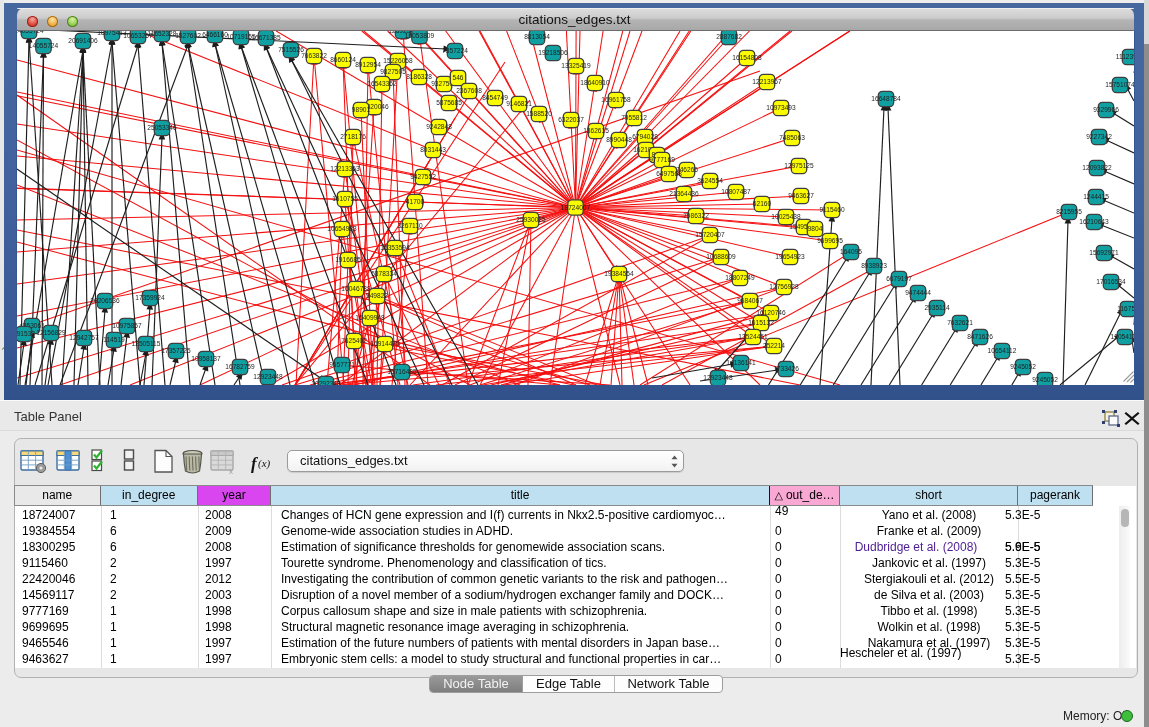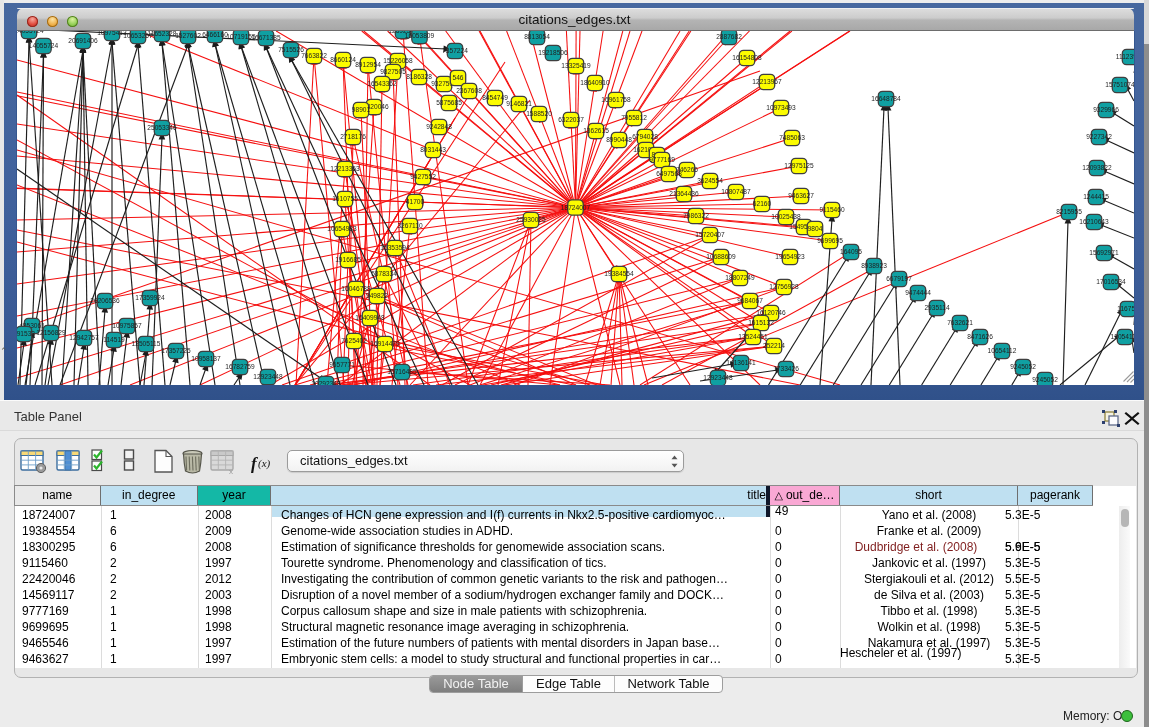--- a/index.html
+++ b/index.html
@@ -806,22 +806,22 @@
 <div class="abs" style="left:287px;top:450px;width:397px;height:22px;background:linear-gradient(180deg,#ffffff,#f2f2f2);border:1px solid #9b9b9b;border-radius:5px;box-sizing:border-box;box-shadow:0 1px 1px rgba(0,0,0,0.12)"></div>
 <div class="abs" style="left:300px;top:453px;font-size:13px;color:#111">citations_edges.txt</div>
 <svg class="abs" style="left:670px;top:455px" width="9" height="13" viewBox="0 0 12 16">
 <path d="M6 0 L10 5 L2 5 Z" fill="#555"></path>
     <path d="M6 16 L10 11 L2 11 Z" fill="#555"></path>
 </svg>
 
 <div class="abs" style="left:15px;top:486px;width:1121px;height:182px;background:#ffffff"></div>
 <div style="position:absolute;left:15px;top:486px;width:85.5px;height:19px;background:#e9e9e9;border-right:1px solid #6f6f6f;box-sizing:border-box;text-align:center;line-height:19px;font-size:12px;color:#000">name</div>
 <div style="position:absolute;left:100.5px;top:486px;width:97.5px;height:19px;background:#bfe0f1;border-right:1px solid #6f6f6f;box-sizing:border-box;text-align:center;line-height:19px;font-size:12px;color:#000">in_degree</div>
-<div style="position:absolute;left:198px;top:486px;width:73px;height:19px;background:#14b8a6;border-right:1px solid #6f6f6f;box-sizing:border-box;text-align:center;line-height:19px;font-size:12px;color:#000">year</div>
-<div style="position:absolute;left:271px;top:486px;width:499px;height:31px;background:#bfe0f1;border-right:4px solid #0f172a;box-sizing:border-box;text-align:right;line-height:19px;font-size:12px;color:#000">title</div>
+<div style="position:absolute;left:198px;top:486px;width:73px;height:19px;background:#d946ef;border-right:1px solid #6f6f6f;box-sizing:border-box;text-align:center;line-height:19px;font-size:12px;color:#000">year</div>
+<div style="position:absolute;left:271px;top:486px;width:499px;height:19px;background:#bfe0f1;border-right:1px solid #0f172a;box-sizing:border-box;text-align:center;line-height:19px;font-size:12px;color:#000">title</div>
 <div style="position:absolute;left:770px;top:486px;width:70px;height:19px;background:#f9a8d4;border-right:1px solid #6f6f6f;box-sizing:border-box;text-align:center;line-height:19px;font-size:12px;color:#000"><span style="font-size:11px;position:relative;top:-0.5px">△ </span>out_de…</div>
 <div style="position:absolute;left:840px;top:486px;width:178px;height:19px;background:#bfe0f1;border-right:1px solid #6f6f6f;box-sizing:border-box;text-align:center;line-height:19px;font-size:12px;color:#000">short</div>
 <div style="position:absolute;left:1018px;top:486px;width:75px;height:19px;background:#bfe0f1;border-right:1px solid #6f6f6f;box-sizing:border-box;text-align:center;line-height:19px;font-size:12px;color:#000">pagerank</div>
 <div style="position:absolute;left:15px;top:485px;width:1078px;height:1px;background:#8a8a8a"></div>
 <div style="position:absolute;left:15px;top:505px;width:1078px;height:1px;background:#8a8a8a"></div>
 <div style="position:absolute;left:14px;top:485px;width:1px;height:21px;background:#8a8a8a"></div>
 <div style="position:absolute;left:100.5px;top:506px;width:1px;height:162px;background:#dcdcdc"></div>
 <div style="position:absolute;left:198px;top:506px;width:1px;height:162px;background:#dcdcdc"></div>
 <div style="position:absolute;left:271px;top:506px;width:1px;height:162px;background:#dcdcdc"></div>
 <div style="position:absolute;left:770px;top:506px;width:1px;height:162px;background:#dcdcdc"></div>
@@ -839,21 +839,21 @@
 <div style="position:absolute;left:205px;top:524px;font-size:12px;color:#000;white-space:nowrap">2009</div>
 <div style="position:absolute;left:281px;top:524px;font-size:12px;color:#000;white-space:nowrap">Genome-wide association studies in ADHD.</div>
 <div style="position:absolute;left:775px;top:524px;font-size:12px;color:#000;white-space:nowrap">0</div>
 <div style="position:absolute;left:840px;top:524px;width:178px;text-align:center;font-size:12px;color:#000;white-space:nowrap">Franke et al. (2009)</div>
 <div style="position:absolute;left:1005px;top:540px;font-size:12px;color:#000;white-space:nowrap">5.6E-5</div>
 <div style="position:absolute;left:22px;top:540px;font-size:12px;color:#000;white-space:nowrap">18300295</div>
 <div style="position:absolute;left:110px;top:540px;font-size:12px;color:#000;white-space:nowrap">6</div>
 <div style="position:absolute;left:205px;top:540px;font-size:12px;color:#000;white-space:nowrap">2008</div>
 <div style="position:absolute;left:281px;top:540px;font-size:12px;color:#000;white-space:nowrap">Estimation of significance thresholds for genomewide association scans.</div>
 <div style="position:absolute;left:775px;top:540px;font-size:12px;color:#000;white-space:nowrap">0</div>
-<div style="position:absolute;left:840px;top:540px;width:152px;text-align:center;font-size:12px;color:#7f1d1d;white-space:nowrap">Dudbridge et al. (2008)</div>
+<div style="position:absolute;left:840px;top:540px;width:152px;text-align:center;font-size:12px;color:#4c1d95;white-space:nowrap">Dudbridge et al. (2008)</div>
 <div style="position:absolute;left:1005px;top:540px;font-size:12px;color:#000;white-space:nowrap">5.9E-5</div>
 <div style="position:absolute;left:22px;top:556px;font-size:12px;color:#000;white-space:nowrap">9115460</div>
 <div style="position:absolute;left:110px;top:556px;font-size:12px;color:#000;white-space:nowrap">2</div>
 <div style="position:absolute;left:205px;top:556px;font-size:12px;color:#000;white-space:nowrap">1997</div>
 <div style="position:absolute;left:281px;top:556px;font-size:12px;color:#000;white-space:nowrap">Tourette syndrome. Phenomenology and classification of tics.</div>
 <div style="position:absolute;left:775px;top:556px;font-size:12px;color:#000;white-space:nowrap">0</div>
 <div style="position:absolute;left:840px;top:556px;width:178px;text-align:center;font-size:12px;color:#000;white-space:nowrap">Jankovic et al. (1997)</div>
 <div style="position:absolute;left:1005px;top:556px;font-size:12px;color:#000;white-space:nowrap">5.3E-5</div>
 <div style="position:absolute;left:22px;top:572px;font-size:12px;color:#000;white-space:nowrap">22420046</div>
 <div style="position:absolute;left:110px;top:572px;font-size:12px;color:#000;white-space:nowrap">2</div>

